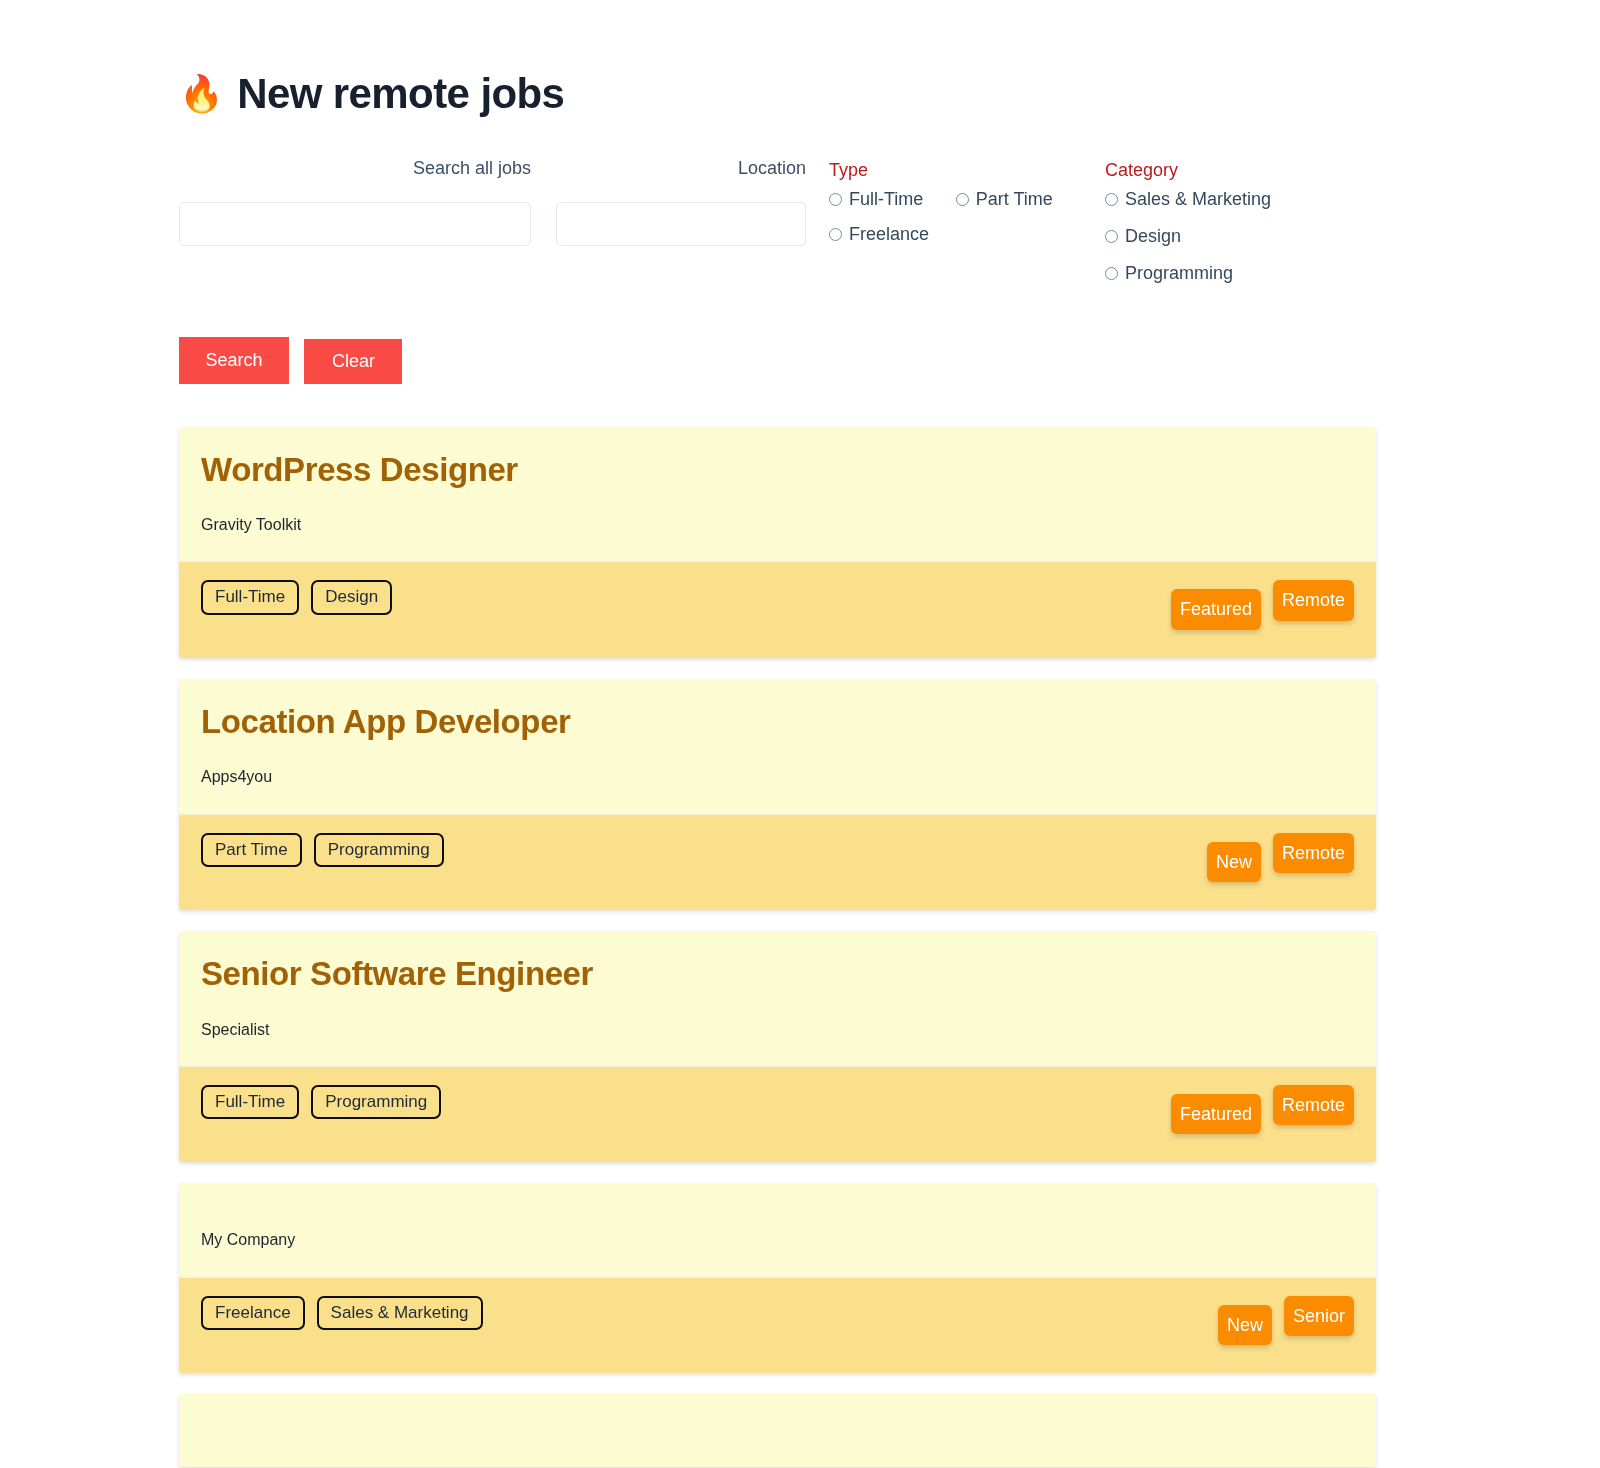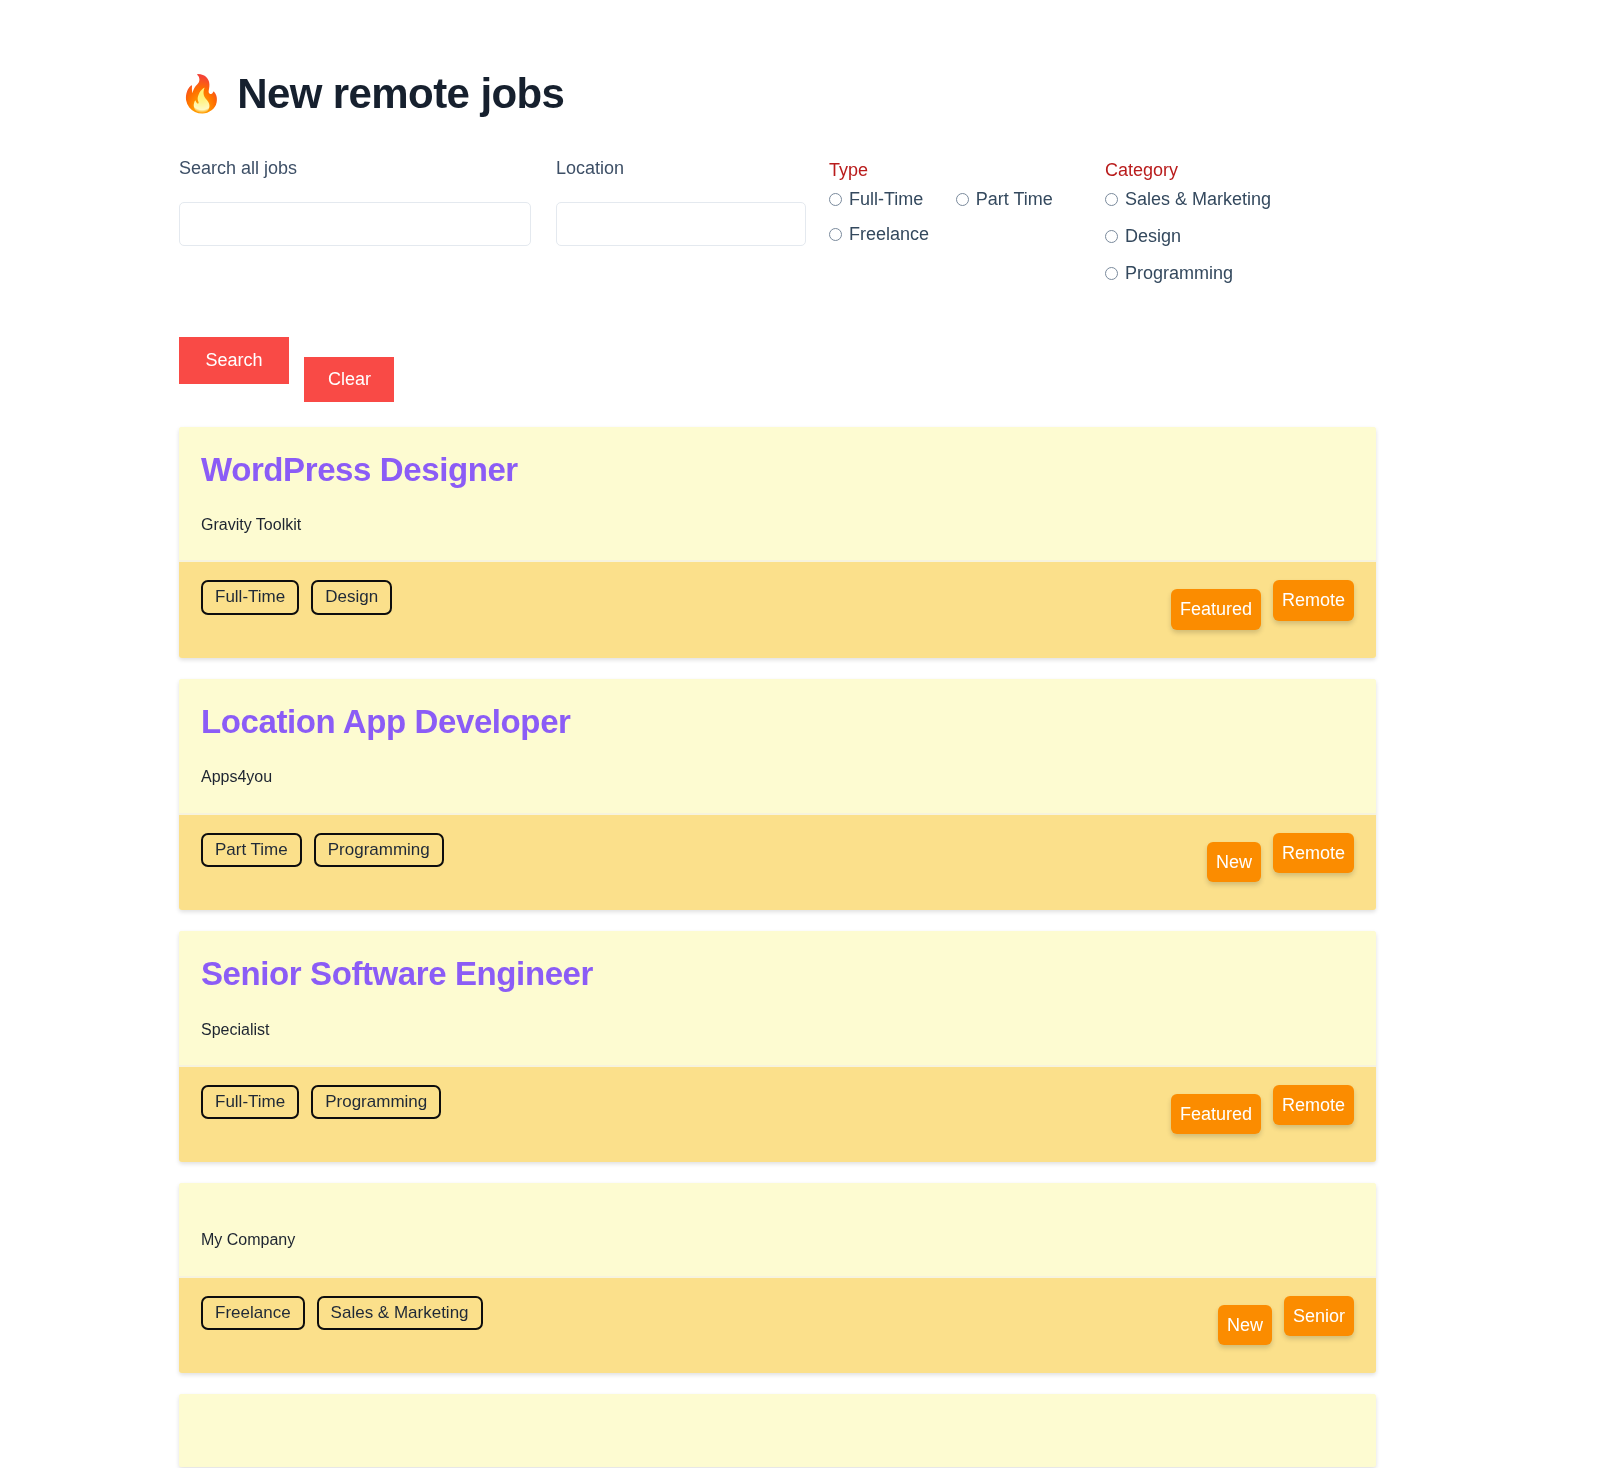--- a/index.html
+++ b/index.html
@@ -41,20 +41,21 @@
     left: 179px;
     top: 158px;
     width: 1200px;
   }
   .field-label {
     font-size: 18px;
     color: #3d4f66;
     font-weight: 400;
     margin-bottom: 23px;
     display: block;
+    text-align: right;
   }
   .text-input {
     width: 100%;
     height: 44px;
     border: 1px solid #e4e9ef;
     border-radius: 5px;
     background: #ffffff;
     font-size: 17px;
     font-family: "Liberation Sans", sans-serif;
     color: #2c3e50;
@@ -116,26 +117,26 @@
     padding: 0;
     text-align: center;
   }
   .btn-search {
     width: 110px;
     height: 47px;
     line-height: 47px;
     vertical-align: top;
   }
   .btn-clear {
-    width: 90px;
+    width: 98px;
     height: 45px;
     line-height: 45px;
     margin-left: 11px;
     vertical-align: top;
-    margin-top: 20px;
+    margin-top: 2px;
   }
 
   
   .job-list {
     position: absolute;
     left: 179px;
     top: 427px;
     width: 1197px;
   }
   .job-card {
@@ -146,21 +147,21 @@
     margin-bottom: 21px;
     overflow: hidden;
   }
   .job-head {
     background: #fdfbd1;
     padding: 22px 22px 26px 22px;
   }
   .job-title {
     font-size: 33px;
     font-weight: 700;
-    color: #8b5cf6;
+    color: #a16207;
     letter-spacing: -0.4px;
     margin: 0 0 0 0;
     line-height: 1.25;
     text-decoration: none;
     display: block;
     cursor: pointer;
   }
   .job-company {
     font-size: 16px;
     color: #1d2430;

